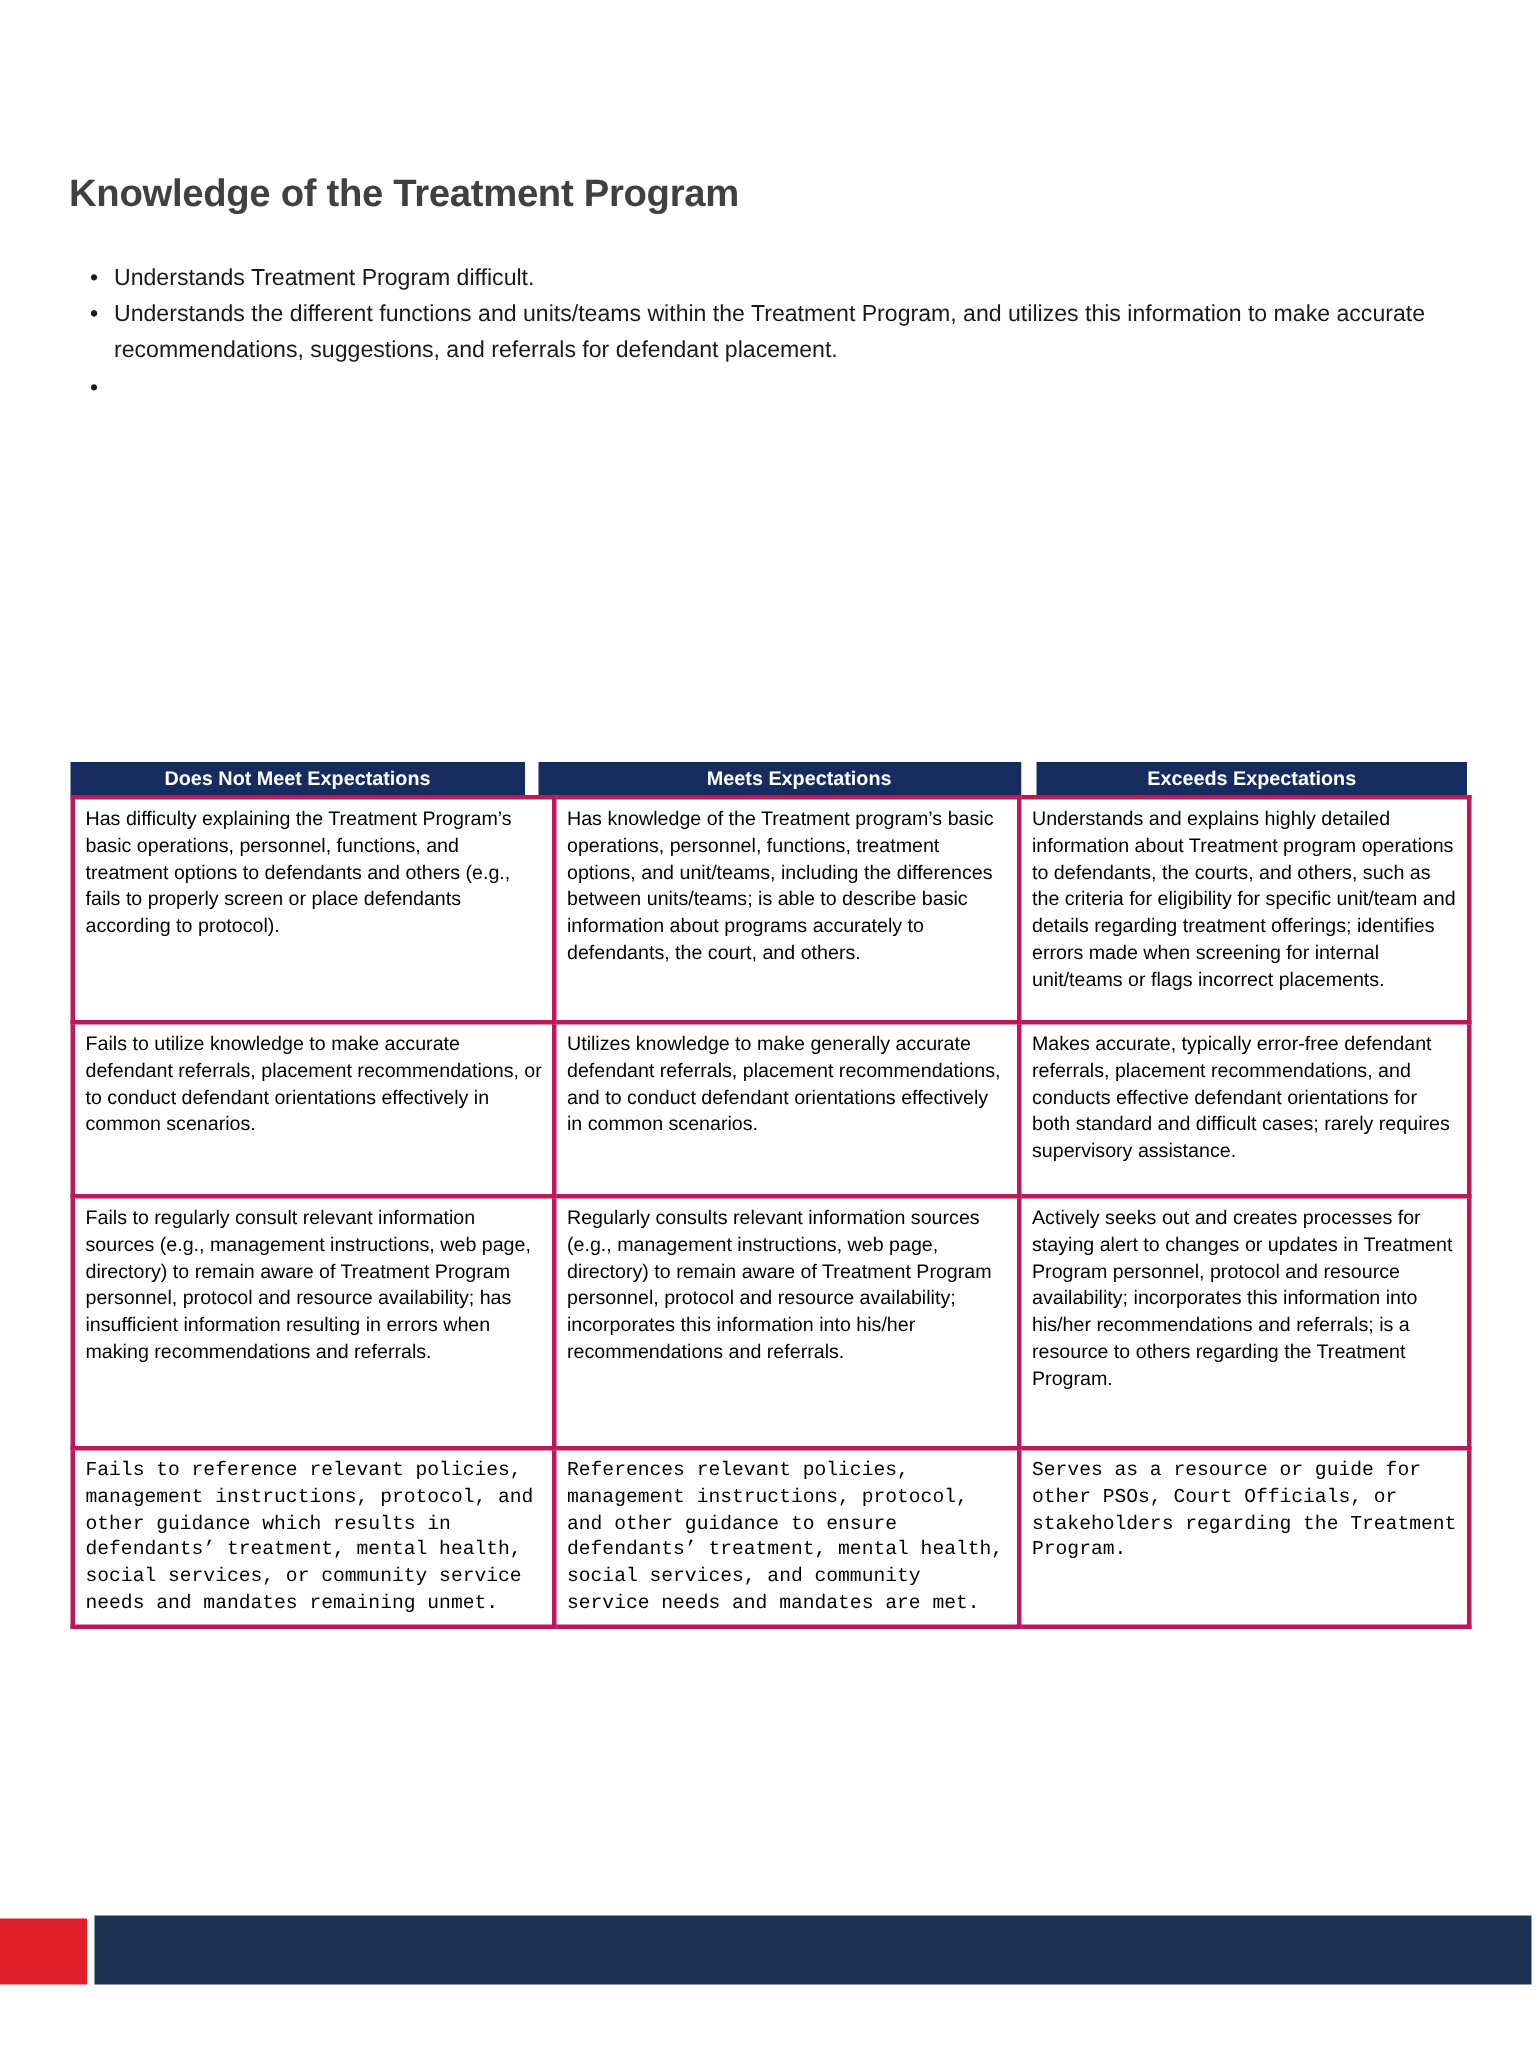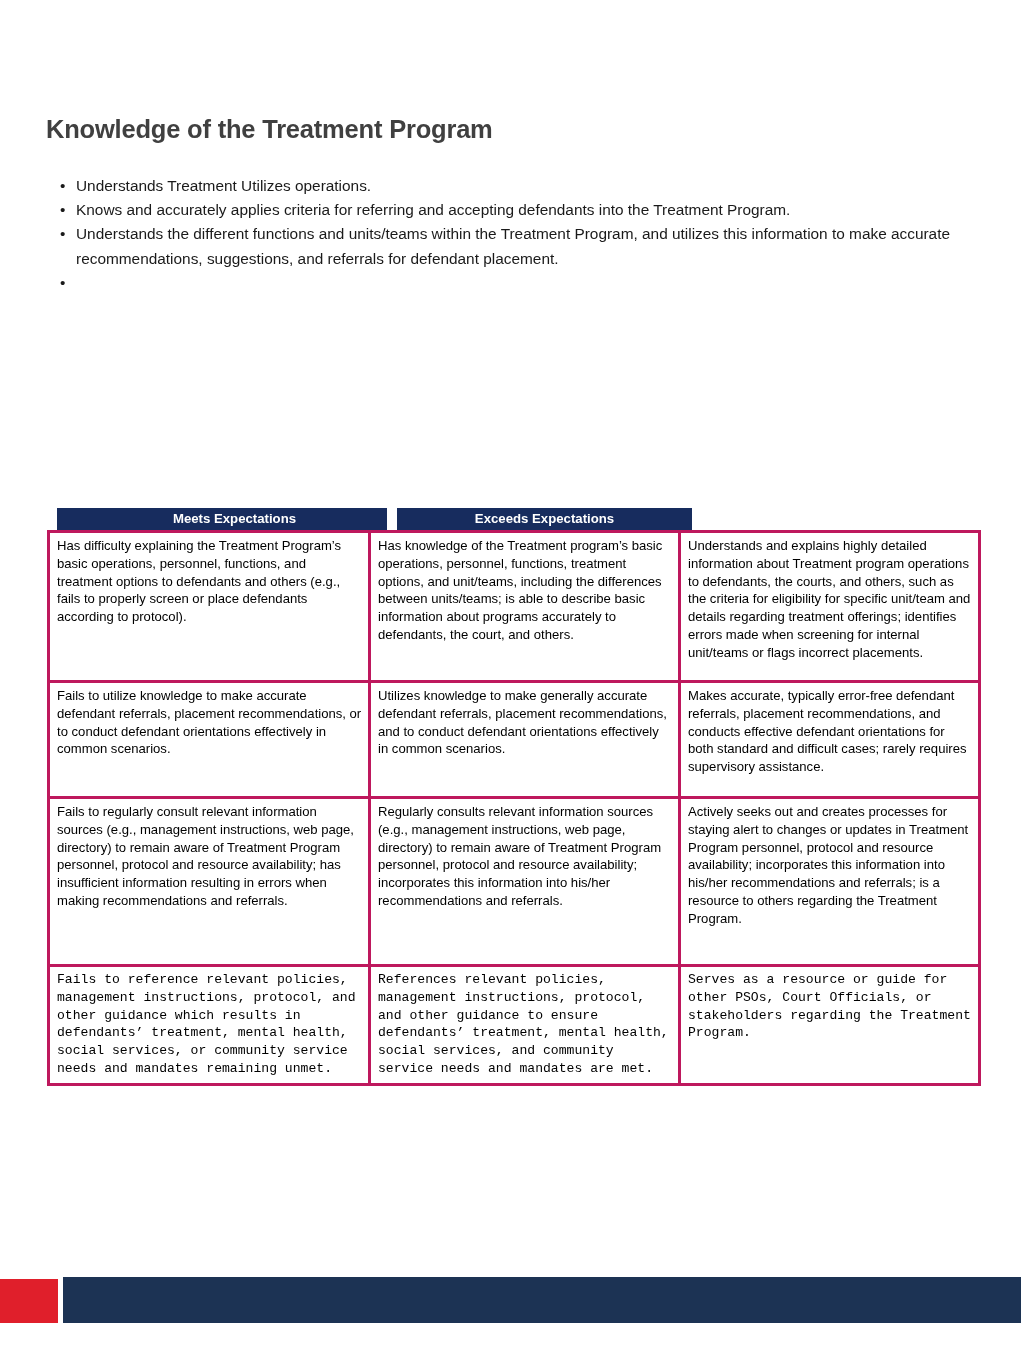--- a/index.html
+++ b/index.html
@@ -131,38 +131,38 @@
 </head>
 <body>
 
 <div class="slide">
 
   <h1 class="page-title">Knowledge of the Treatment Program</h1>
 
   <ul class="bullet-list">
     <li class="bullet-item">
       <span class="dot">•</span>
-      <span>Understands Treatment Utilizes operations.</span>
-    </li>
-    <li class="bullet-item">
-      <span class="dot">•</span>
-      <span>Knows and accurately applies criteria for referring and accepting defendants into the Treatment Program.</span>
+      <span>Understands Treatment Program difficult.</span>
+    </li>
+    <li class="bullet-item">
+      <span class="dot">•</span>
     </li>
     <li class="bullet-item">
       <span class="dot">•</span>
       <span>Understands the different functions and units/teams within the Treatment Program, and utilizes this information to make accurate recommendations, suggestions, and referrals for defendant placement.</span>
     </li>
     <li class="bullet-item">
       <span class="dot">•</span>
     </li>
   </ul>
 
   <div class="rubric">
 
     <div class="rubric-header">
+      <div class="hcell c1">Does Not Meet Expectations</div>
       <div class="hgap"></div>
       <div class="hcell c2">Meets Expectations</div>
       <div class="hgap"></div>
       <div class="hcell c3">Exceeds Expectations</div>
     </div>
 
     <table class="rubric-table">
       <colgroup>
         <col class="c1">
           <col class="c2">

